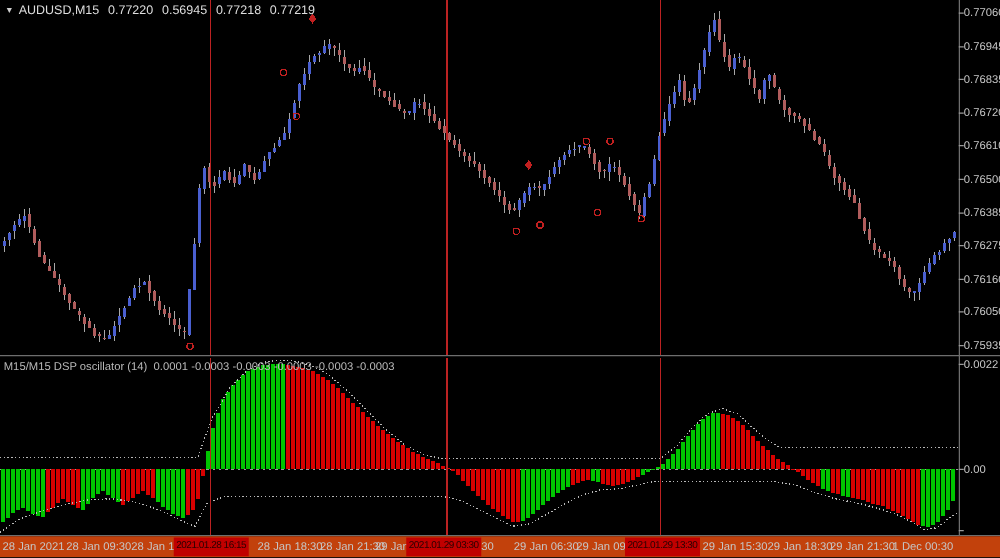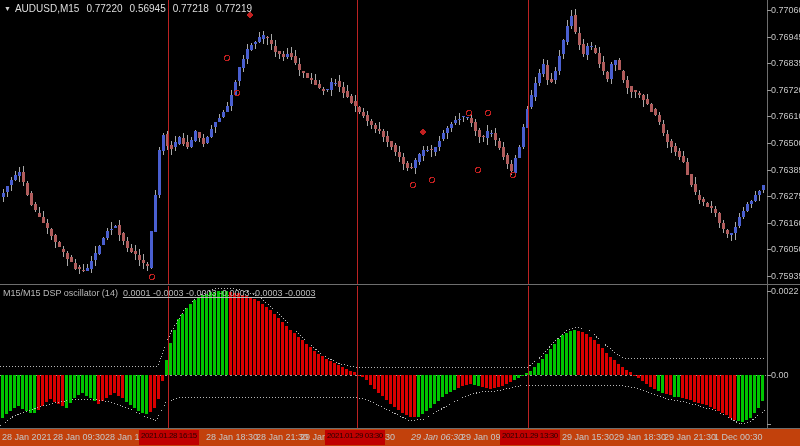--- a/index.html
+++ b/index.html
@@ -4,21 +4,21 @@
 <style>
   html,body{margin:0;padding:0;background:#111;}
   .mt-window{
     position:relative;width:800px;height:446px;background:#000;overflow:hidden;
     font-family:"Liberation Sans",sans-serif;
   }
   .chart-title{position:absolute;top:3px;left:4px;color:#dedede;font-size:10px;line-height:12px;white-space:nowrap;}
   .chart-title .dd{display:inline-block;font-size:7px;color:#cfcfcf;margin-right:4px;transform:translateY(-1px);}
   .chart-title .q{margin-left:7px;}
   .ind-title{position:absolute;top:288px;left:3px;color:#b9b9b9;font-size:9px;line-height:11px;white-space:nowrap;}
-  .ind-title .vals{margin-left:5px;color:#b9b9b9;text-decoration:underline;}
+  .ind-title .vals{margin-left:5px;color:#b9b9b9;}
   .sep-h{position:absolute;left:0;width:800px;height:1px;background:#6e6e6e;}
   .sep-v{position:absolute;width:1px;background:#6e6e6e;}
   .axis-col{position:absolute;left:768px;width:32px;overflow:visible;}
   .axis-tick{position:absolute;left:3px;color:#c6c6c6;font-size:9px;line-height:10px;white-space:nowrap;}
   .axis-dash{position:absolute;left:-1px;width:4px;height:1px;background:#9a9a9a;}
   .time-axis{position:absolute;left:0;top:429px;width:800px;height:17px;background:#c2410c;}
   .time-lbl{position:absolute;top:2px;color:#c6c6c6;font-size:9px;line-height:12px;white-space:nowrap;}
   .time-badge{
     position:absolute;top:1px;height:15px;line-height:12px;background:#c00000;color:#2a0000;
     font-size:8px;letter-spacing:-0.4px;padding:0 2px;white-space:nowrap;
@@ -689,21 +689,21 @@
   <div id="time-axis" class="time-axis">
       <span class="time-lbl" style="left: 2px;">28 Jan 2021</span>
       <span class="time-lbl" style="left: 53px;">28 Jan 09:30</span>
       <span class="time-lbl" style="left: 105px;">28 Jan 12:3</span>
       <span class="time-badge" style="left: 139px;">2021.01.28 16:15</span>
       <span class="time-lbl" style="left: 206px;">28 Jan 18:30</span>
       <span class="time-lbl" style="left: 256px;">28 Jan 21:30</span>
       <span class="time-lbl" style="left: 300px;">29 Jan</span>
       <span class="time-badge" style="left: 325px;">2021.01.29 03:30</span>
       <span class="time-lbl" style="left: 385px;">30</span>
-      <span class="time-lbl" style="left: 411px; font-style: italic;">29 Jan 06:30</span>
+      <span class="time-lbl" style="left: 411px;">29 Jan 06:30</span>
       <span class="time-lbl" style="left: 461px;">29 Jan 09:30</span>
       <span class="time-badge" style="left: 500px;">2021.01.29 13:30</span>
       <span class="time-lbl" style="left: 562px;">29 Jan 15:30</span>
       <span class="time-lbl" style="left: 614px;">29 Jan 18:30</span>
       <span class="time-lbl" style="left: 664px;">29 Jan 21:30</span>
       <span class="time-lbl" style="left: 714px;">1 Dec 00:30</span>
     </div>
 </div>
 
 </body></html>

